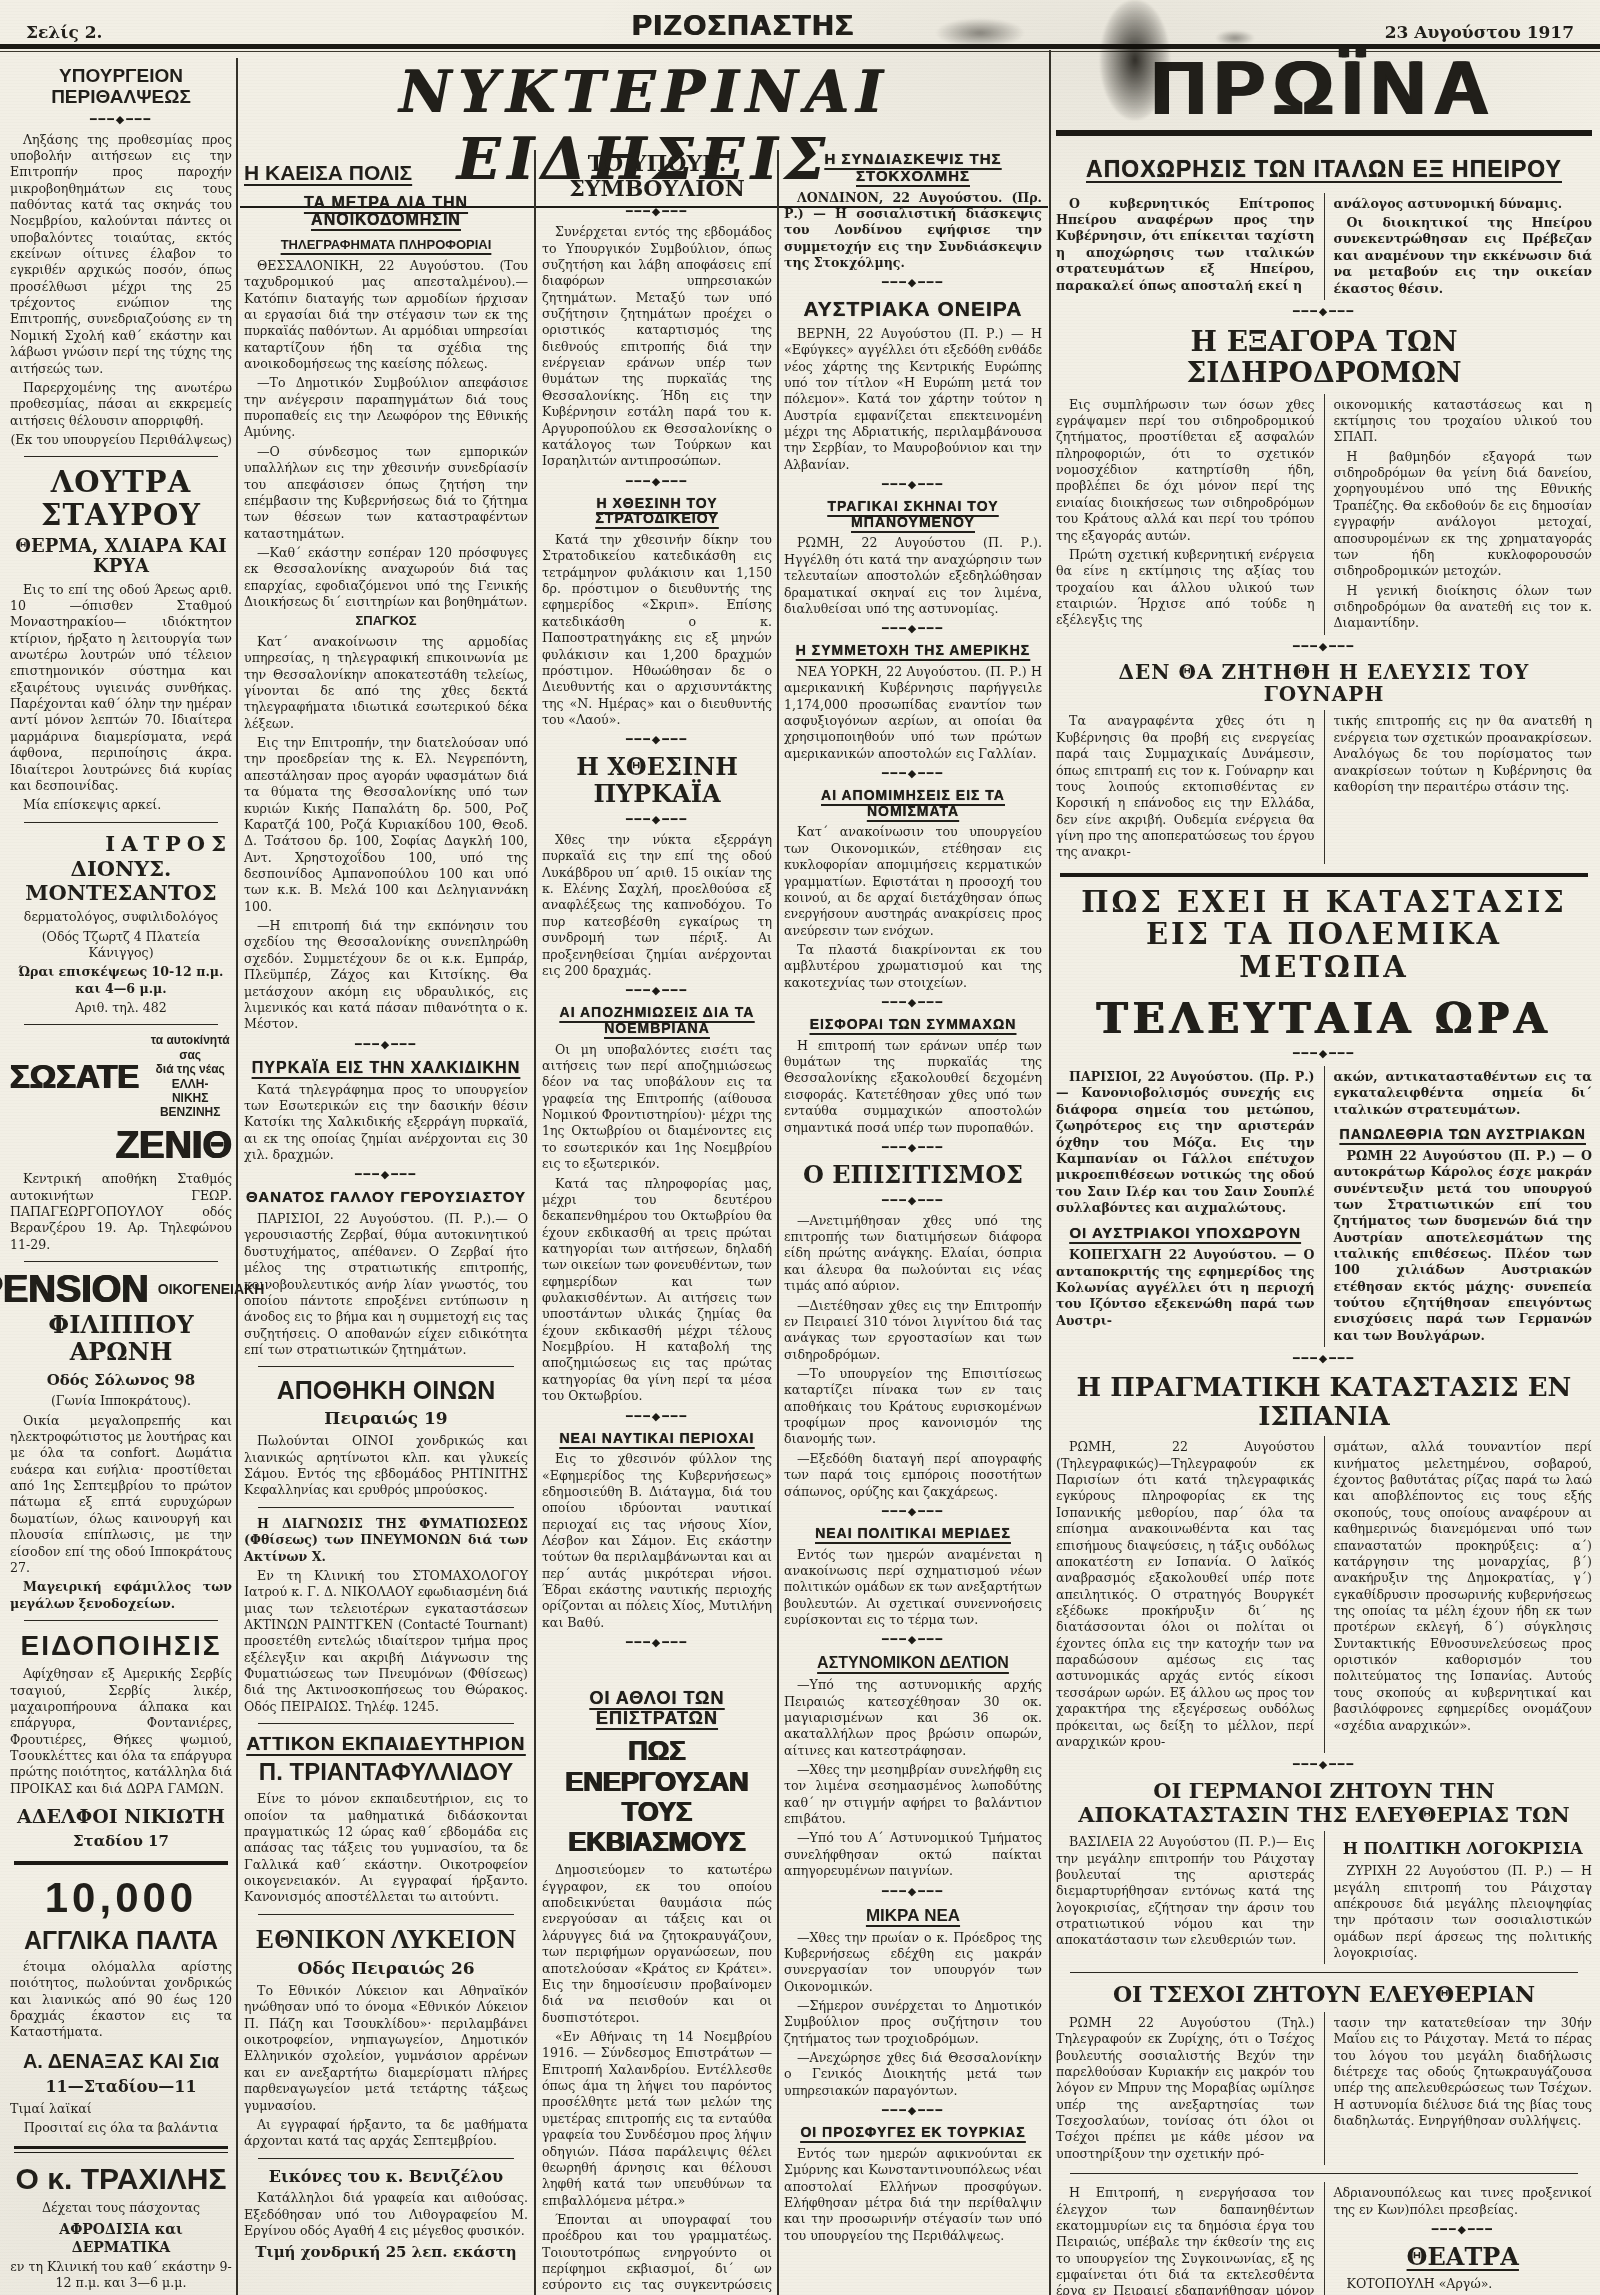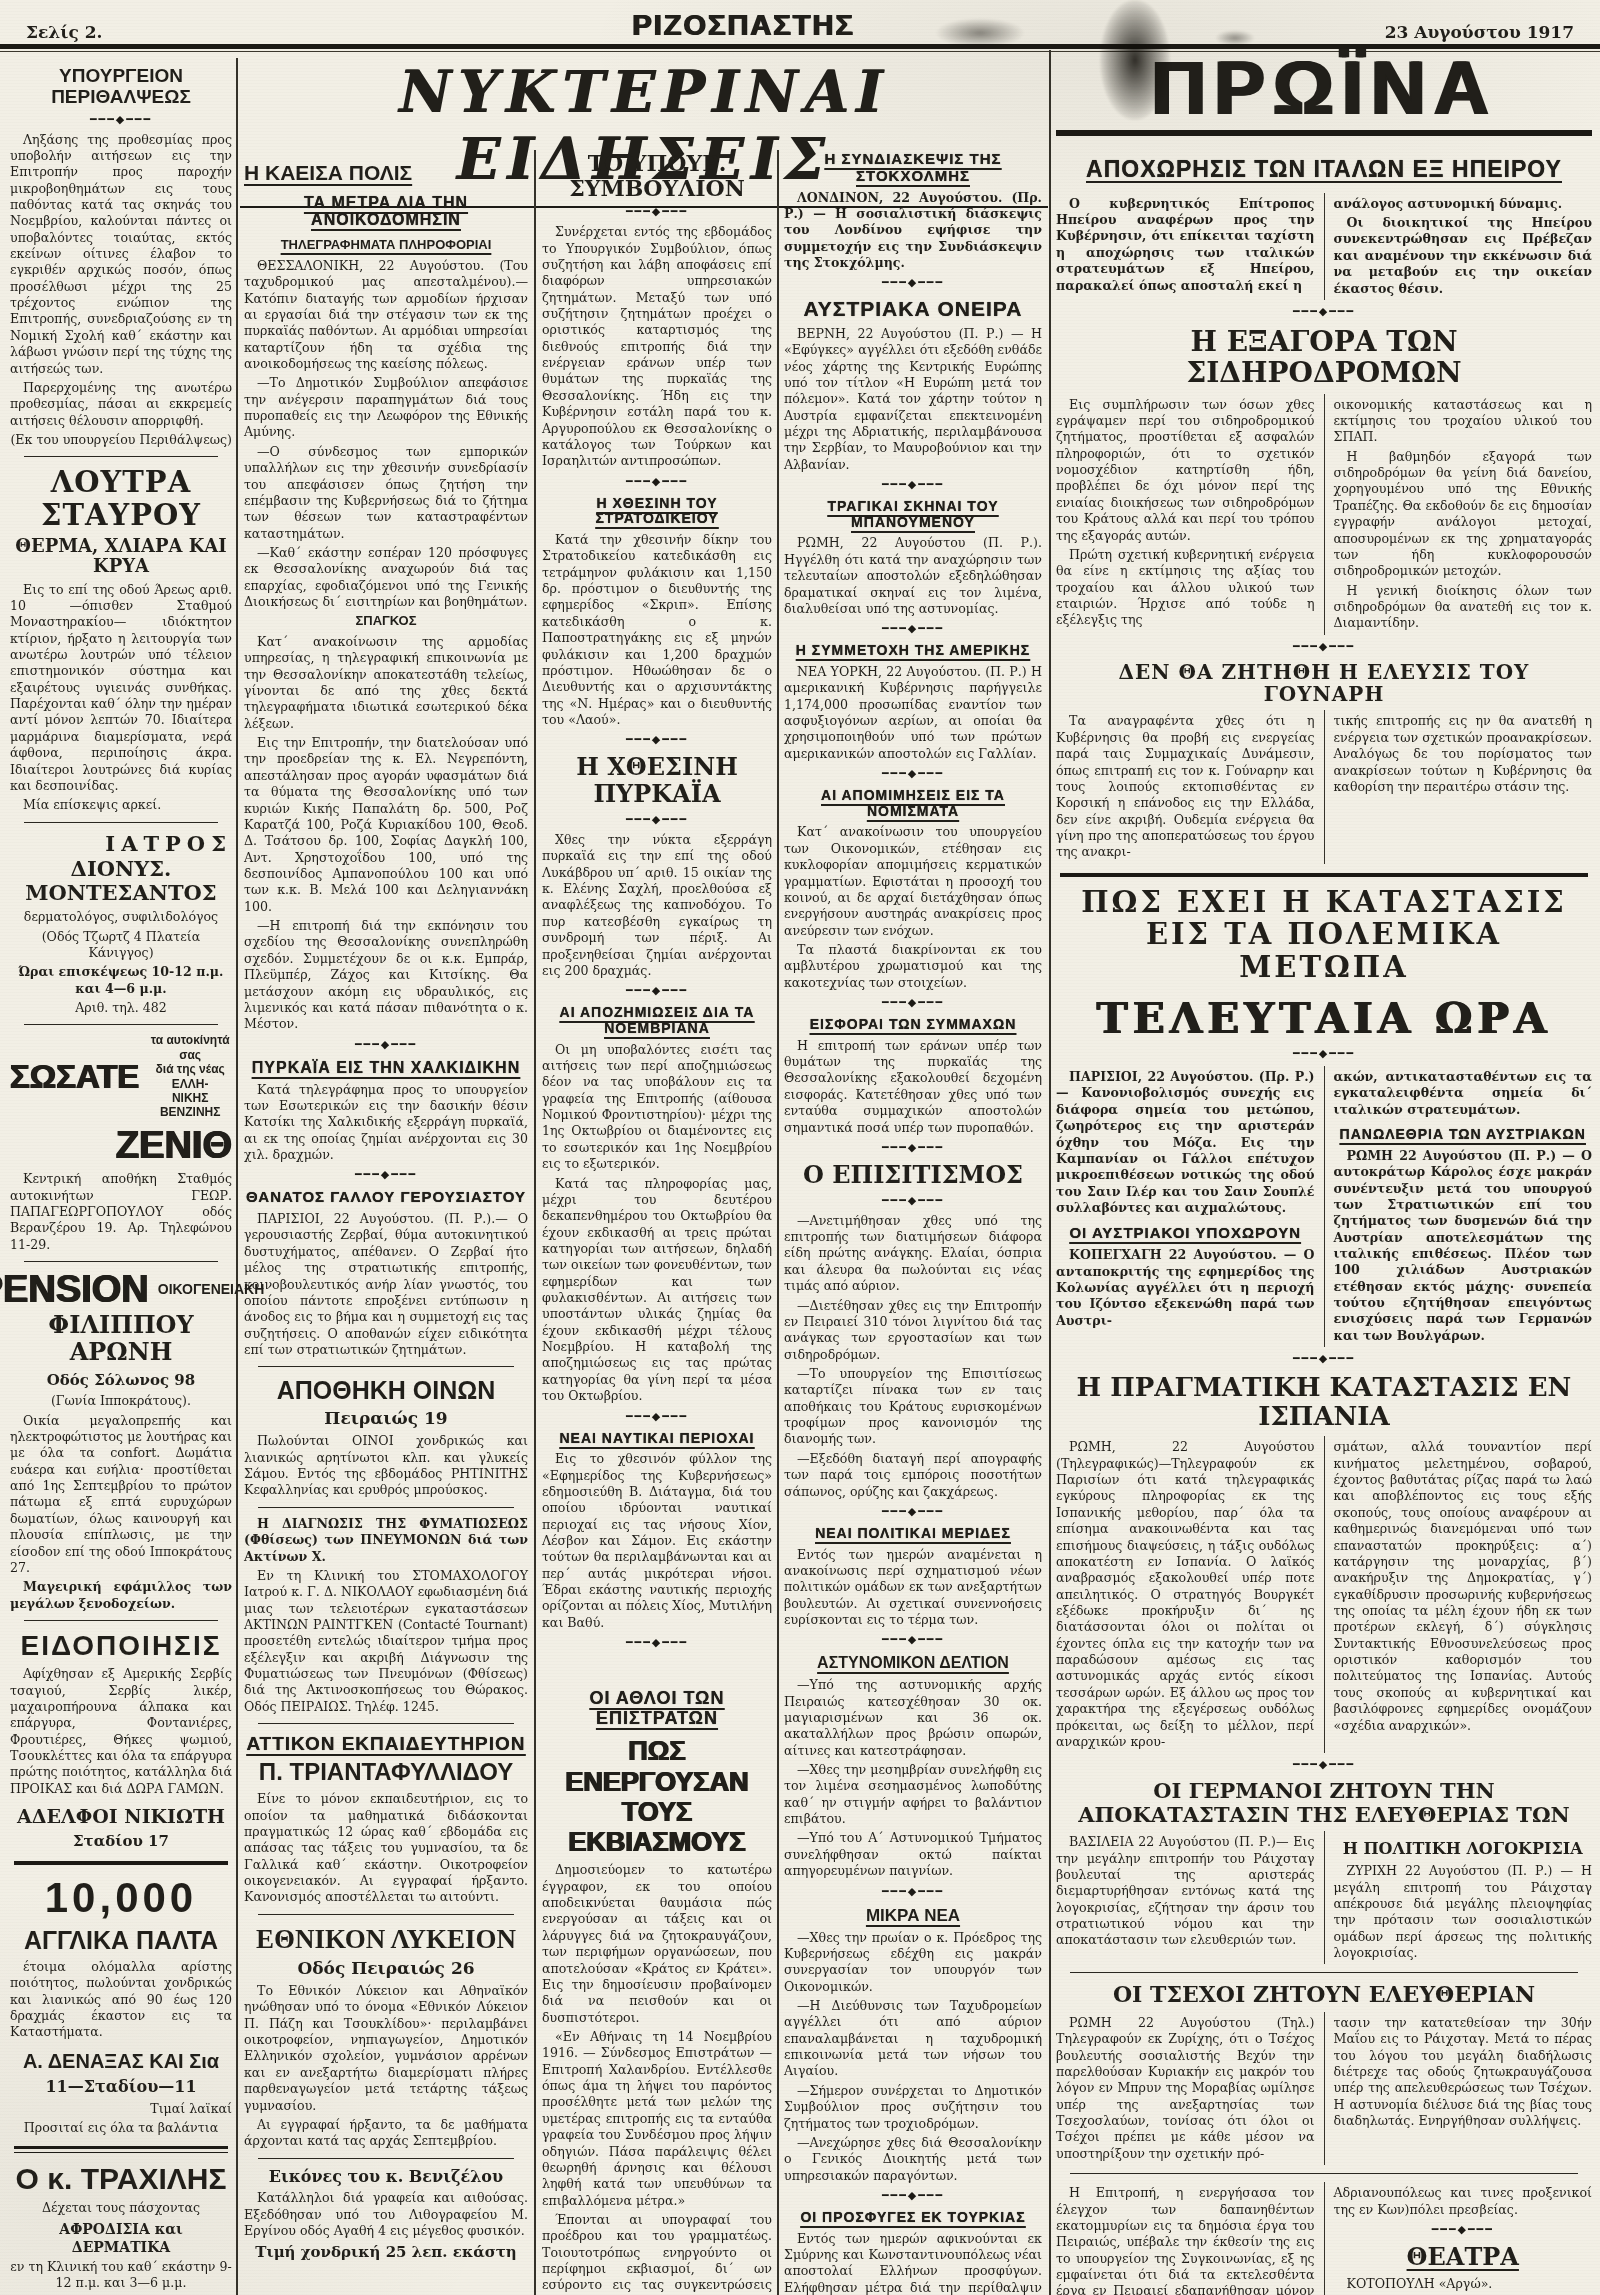--- a/index.html
+++ b/index.html
@@ -118,21 +118,21 @@
         <div class="h" style="font-size: 28px; font-family: &quot;Liberation Sans&quot;, &quot;DejaVu Sans&quot;, sans-serif; letter-spacing: 2px;">ΕΙΔΟΠΟΙΗΣΙΣ</div>
         <div class="p">Αφίχθησαν εξ Αμερικής Σερβίς τσαγιού, Σερβίς λικέρ, μαχαιροπήρουνα άλπακα και επάργυρα, Φοντανιέρες, Φρουτιέρες, Θήκες ψωμιού, Τσουκλέττες και όλα τα επάργυρα πρώτης ποιότητος, κατάλληλα διά ΠΡΟΙΚΑΣ και διά ΔΩΡΑ ΓΑΜΩΝ.</div>
         <div class="h" style="font-size: 19px;">ΑΔΕΛΦΟΙ ΝΙΚΙΩΤΗ</div>
         <div class="p" style="font-size: 15px; font-weight: 700; text-align: center; text-indent: 0px;">Σταδίου 17</div>
         <div class="rule thick"></div>
         <div class="h" style="font-size: 42px; font-family: &quot;Liberation Sans&quot;, &quot;DejaVu Sans&quot;, sans-serif; letter-spacing: 4px;">10,000</div>
         <div class="h" style="font-size: 25px; font-family: &quot;Liberation Sans&quot;, &quot;DejaVu Sans&quot;, sans-serif; margin-top: 0px;">ΑΓΓΛΙΚΑ ΠΑΛΤΑ</div>
         <div class="p">έτοιμα ολόμαλλα αρίστης ποιότητος, πωλούνται χονδρικώς και λιανικώς από 90 έως 120 δραχμάς έκαστον εις τα Καταστήματα.</div>
         <div class="h" style="font-size: 20px; font-family: &quot;Liberation Sans&quot;, &quot;DejaVu Sans&quot;, sans-serif;">Α. ΔΕΝΑΞΑΣ ΚΑΙ Σια</div>
         <div class="p" style="font-size: 16px; font-weight: 700; text-align: center; text-indent: 0px;">11—Σταδίου—11</div>
-        <div class="p" style="text-align: right; text-indent: 0px;">Τιμαί λαϊκαί</div>
+        <div class="p" style="text-align: left; text-indent: 0px;">Τιμαί λαϊκαί</div>
         <div class="p" style="text-align: center; text-indent: 0px;">Προσιταί εις όλα τα βαλάντια</div>
         <div class="rule double"></div>
         <div class="h" style="font-size: 30px; font-family: &quot;Liberation Sans&quot;, &quot;DejaVu Sans&quot;, sans-serif;">Ο κ. ΤΡΑΧΙΛΗΣ</div>
         <div class="p" style="text-align: center; text-indent: 0px;">Δέχεται τους πάσχοντας</div>
         <div class="p" style="font-size: 14px; font-weight: 700; text-align: center; text-indent: 0px;">ΑΦΡΟΔΙΣΙΑ και ΔΕΡΜΑΤΙΚΑ</div>
         <div class="p" style="text-align: center; text-indent: 0px;">εν τη Κλινική του καθ΄ εκάστην 9-12 π.μ. και 3—6 μ.μ.</div>
         <div class="p" style="font-size: 15px; font-weight: 700; text-align: center; text-indent: 0px;">9, οδός Πειραιώς 9</div>
       </div>
       <div class="col" style="left: 244px; top: 152px; width: 284px;">
         <div class="h u" style="font-size: 21px; font-family: &quot;Liberation Sans&quot;, &quot;DejaVu Sans&quot;, sans-serif; text-align: left; text-indent: 0px;">Η ΚΑΕΙΣΑ ΠΟΛΙΣ</div>
@@ -228,21 +228,20 @@
         <div class="h u dist" style="font-size: 14px;">ΝΕΑΙ ΠΟΛΙΤΙΚΑΙ ΜΕΡΙΔΕΣ</div>
         <div class="p">Εντός των ημερών αναμένεται η ανακοίνωσις περί σχηματισμού νέων πολιτικών ομάδων εκ των ανεξαρτήτων βουλευτών. Αι σχετικαί συνεννοήσεις ευρίσκονται εις το τέρμα των.</div>
         <div class="rule orn"></div>
         <div class="h u" style="font-size: 16px; font-family: &quot;Liberation Sans&quot;, &quot;DejaVu Sans&quot;, sans-serif;">ΑΣΤΥΝΟΜΙΚΟΝ ΔΕΛΤΙΟΝ</div>
         <div class="p">—Υπό της αστυνομικής αρχής Πειραιώς κατεσχέθησαν 30 οκ. μαγιαρισμένων και 36 οκ. ακαταλλήλων προς βρώσιν οπωρών, αίτινες και κατεστράφησαν.</div>
         <div class="p">—Χθες την μεσημβρίαν συνελήφθη εις τον λιμένα σεσημασμένος λωποδύτης καθ΄ ην στιγμήν αφήρει το βαλάντιον επιβάτου.</div>
         <div class="p">—Υπό του Α΄ Αστυνομικού Τμήματος συνελήφθησαν οκτώ παίκται απηγορευμένων παιγνίων.</div>
         <div class="rule orn"></div>
         <div class="h u" style="font-size: 17px; font-family: &quot;Liberation Sans&quot;, &quot;DejaVu Sans&quot;, sans-serif;">ΜΙΚΡΑ ΝΕΑ</div>
         <div class="p">—Χθες την πρωίαν ο κ. Πρόεδρος της Κυβερνήσεως εδέχθη εις μακράν συνεργασίαν τον υπουργόν των Οικονομικών.</div>
-        <div class="p">—Η Διεύθυνσις των Ταχυδρομείων αγγέλλει ότι από αύριον επαναλαμβάνεται η ταχυδρομική επικοινωνία μετά των νήσων του Αιγαίου.</div>
         <div class="p">—Σήμερον συνέρχεται το Δημοτικόν Συμβούλιον προς συζήτησιν του ζητήματος των τροχιοδρόμων.</div>
         <div class="p">—Ανεχώρησε χθες διά Θεσσαλονίκην ο Γενικός Διοικητής μετά των υπηρεσιακών παραγόντων.</div>
         <div class="rule orn"></div>
         <div class="h u dist" style="font-size: 14px;">ΟΙ ΠΡΟΣΦΥΓΕΣ ΕΚ ΤΟΥΡΚΙΑΣ</div>
         <div class="p">Εντός των ημερών αφικνούνται εκ Σμύρνης και Κωνσταντινουπόλεως νέαι αποστολαί Ελλήνων προσφύγων. Ελήφθησαν μέτρα διά την περίθαλψιν και την προσωρινήν στέγασίν των υπό του υπουργείου της Περιθάλψεως.</div>
       </div>
       <div class="col" style="left: 1056px; top: 148px; width: 536px; font-size: 12.2px;">
         <div class="h u dist" style="font-size: 23px; margin-bottom: 10px;">ΑΠΟΧΩΡΗΣΙΣ ΤΩΝ ΙΤΑΛΩΝ ΕΞ ΗΠΕΙΡΟΥ</div>
         <div class="twocol">
           <div class="tc-c tc-l">

